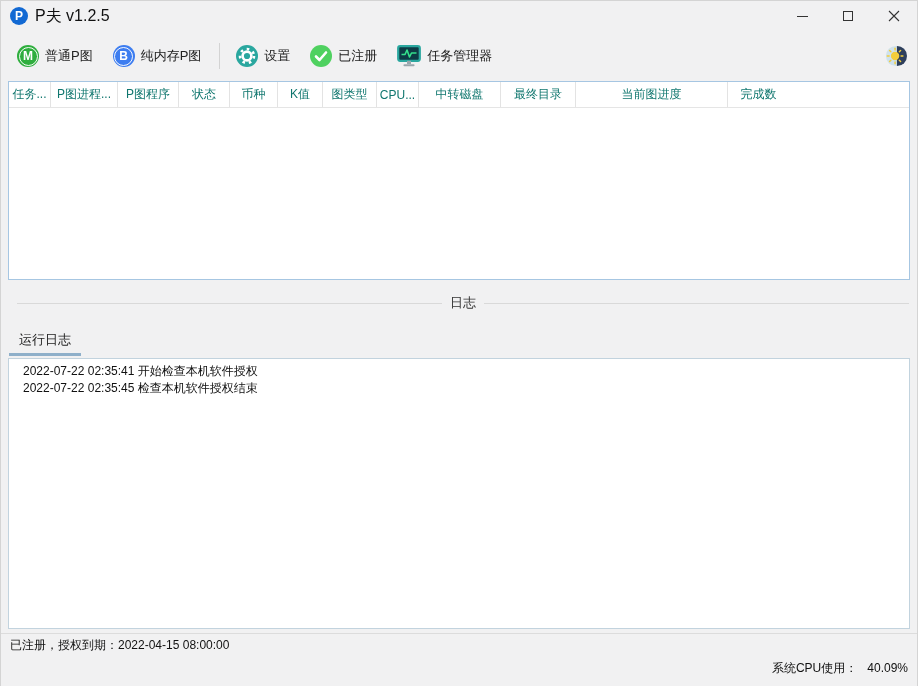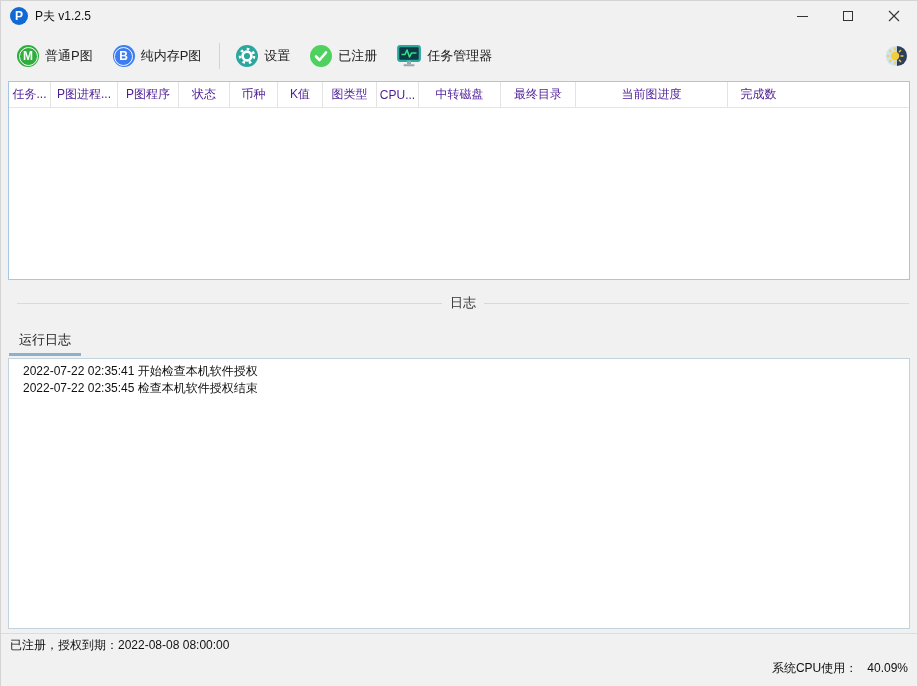--- a/index.html
+++ b/index.html
@@ -3,21 +3,21 @@
 <meta charset="utf-8">
 <style>
   * { margin:0; padding:0; box-sizing:border-box; }
   html,body { width:918px; height:686px; }
   body { font-family:"Liberation Sans","DejaVu Sans",sans-serif; background:#f1f1f2; color:#222; overflow:hidden; }
   .window { width:918px; height:686px; display:flex; flex-direction:column; background:#f1f1f2; border:1px solid #d4d4d4; border-bottom:none; }
 
   
   .titlebar { height:30px; flex:0 0 30px; display:flex; align-items:center; padding-left:9px; }
   .app-icon { width:18px; height:18px; border-radius:50%; background:#1269d3; color:#fff; display:flex; align-items:center; justify-content:center; font-size:12px; font-weight:bold; margin-right:7px; }
-  .title { font-size:12px; color:#111; }
+  .title { font-size:16px; color:#111; }
   .win-controls { margin-left:auto; display:flex; height:100%; }
   .winbtn { width:46px; height:100%; display:flex; align-items:center; justify-content:center; cursor:default; }
   .min-glyph { width:11px; height:1px; background:#333; display:block; }
   .max-glyph { width:10px; height:10px; border:1px solid #333; display:block; }
 
   
   .toolbar { height:50px; flex:0 0 50px; display:flex; align-items:center; padding:0 10px; position:relative; }
   .tbtn { display:flex; align-items:center; gap:6px; padding:4px 6px; margin-right:8px; cursor:default; }
   .tlabel { font-size:13px; color:#222; }
   .circle-icon { position:relative; width:22px; height:22px; border-radius:50%; display:flex; align-items:center; justify-content:center; color:#fff; font-weight:bold; font-size:12px; font-style:normal; }
@@ -31,21 +31,21 @@
   
   .group-title { display:flex; align-items:center; padding:0 8px; }
   .group-title .gline { flex:1; height:1px; background:#d9d9d9; }
   .group-title .gtext { padding:0 8px; font-size:13px; color:#333; }
   .gt-tasks { height:28px; flex:0 0 28px; }
   .gt-log { height:26px; flex:0 0 26px; margin-top:10px;padding-left:16px; }
 
   
   .task-table { height:199px; flex:0 0 199px; margin:0 7px; border:1px solid #a6c6e2; background:#fff; display:flex; flex-direction:column; }
   .thead { display:flex; flex:0 0 26px; border-bottom:1px solid #e5e5e5; align-items:stretch; }
-  .thead .col { display:flex; align-items:center; justify-content:center; font-size:12px; color:#4c1d95; border-right:1px solid #e3e3e3; white-space:nowrap; overflow:hidden; }
+  .thead .col { display:flex; align-items:center; justify-content:center; font-size:12px; color:#0f766e; border-right:1px solid #e3e3e3; white-space:nowrap; overflow:hidden; }
   .thead .col:last-child { border-right:none; }
   .col:nth-child(1){flex:0 0 42px;} .col:nth-child(2){flex:0 0 67px;}
   .col:nth-child(3){flex:0 0 61px;} .col:nth-child(4){flex:0 0 51px;}
   .col:nth-child(5){flex:0 0 48px;} .col:nth-child(6){flex:0 0 45px;}
   .col:nth-child(7){flex:0 0 54px;} .col:nth-child(8){flex:0 0 42px;}
   .col:nth-child(9){flex:0 0 82px;} .col:nth-child(10){flex:0 0 75px;}
   .col:nth-child(11){flex:0 0 152px;} .col:nth-child(12){flex:0 0 61px;}
   .col:nth-child(13){flex:1;}
   .tbody { flex:1; background:#fff; }
 
@@ -171,20 +171,20 @@
       <span>运行日志</span>
     </div>
   </div>
 
   <div class="log-area">
     <div class="log-line">2022-07-22 02:35:41 开始检查本机软件授权</div>
     <div class="log-line">2022-07-22 02:35:45 检查本机软件授权结束</div>
   </div>
 
   <div class="statusbar">
-    <span>已注册，授权到期：2022-08-08 08:00:00</span>
+    <span>已注册，授权到期：2022-04-15 08:00:00</span>
     <span class="cpu">
       <span>系统CPU使用：</span>
       <span class="val">40.09%</span>
     </span>
   </div>
 
 </div>
 
 </body></html>

